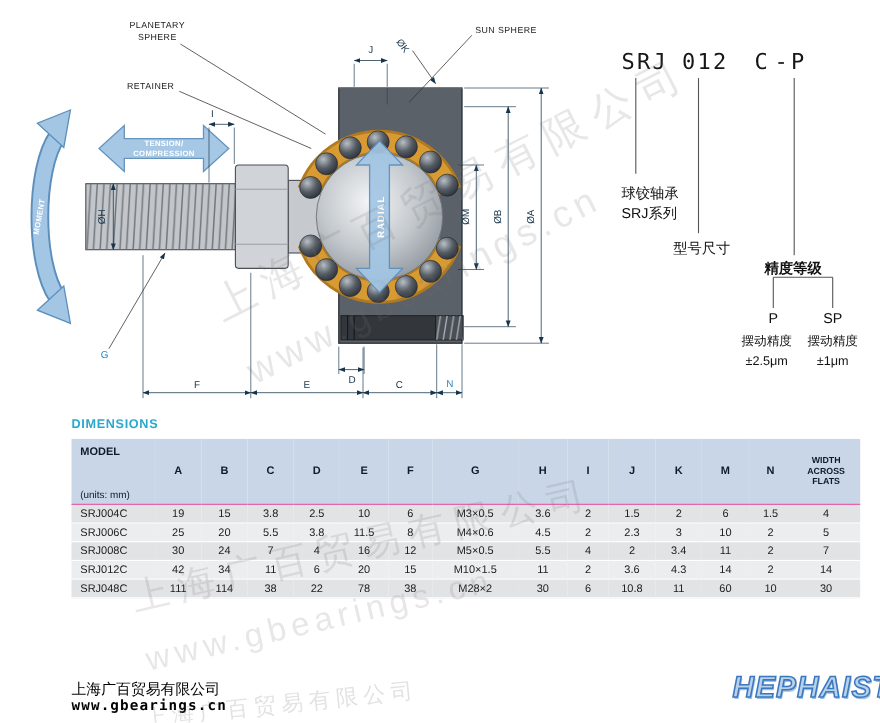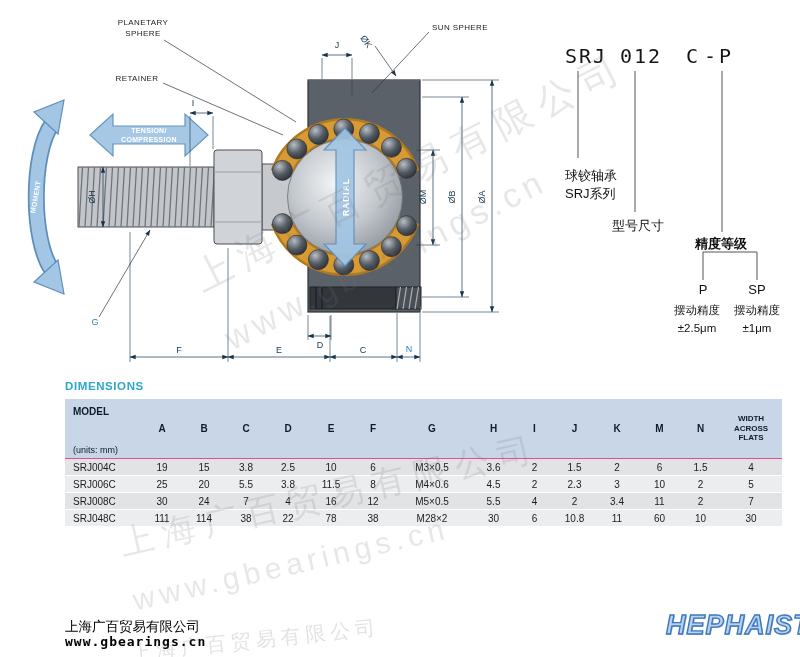--- a/index.html
+++ b/index.html
@@ -379,20 +379,37 @@
           <td>M5×0.5</td>
           <td>5.5</td>
           <td>4</td>
           <td>2</td>
           <td>3.4</td>
           <td>11</td>
           <td>2</td>
           <td>7</td>
         </tr>
         <tr>
+          <td class="model-col">SRJ012C</td>
+          <td>42</td>
+          <td>34</td>
+          <td>11</td>
+          <td>6</td>
+          <td>20</td>
+          <td>15</td>
+          <td>M10×1.5</td>
+          <td>11</td>
+          <td>2</td>
+          <td>3.6</td>
+          <td>4.3</td>
+          <td>14</td>
+          <td>2</td>
+          <td>14</td>
+        </tr>
+        <tr>
           <td class="model-col">SRJ048C</td>
           <td>111</td>
           <td>114</td>
           <td>38</td>
           <td>22</td>
           <td>78</td>
           <td>38</td>
           <td>M28×2</td>
           <td>30</td>
           <td>6</td>

